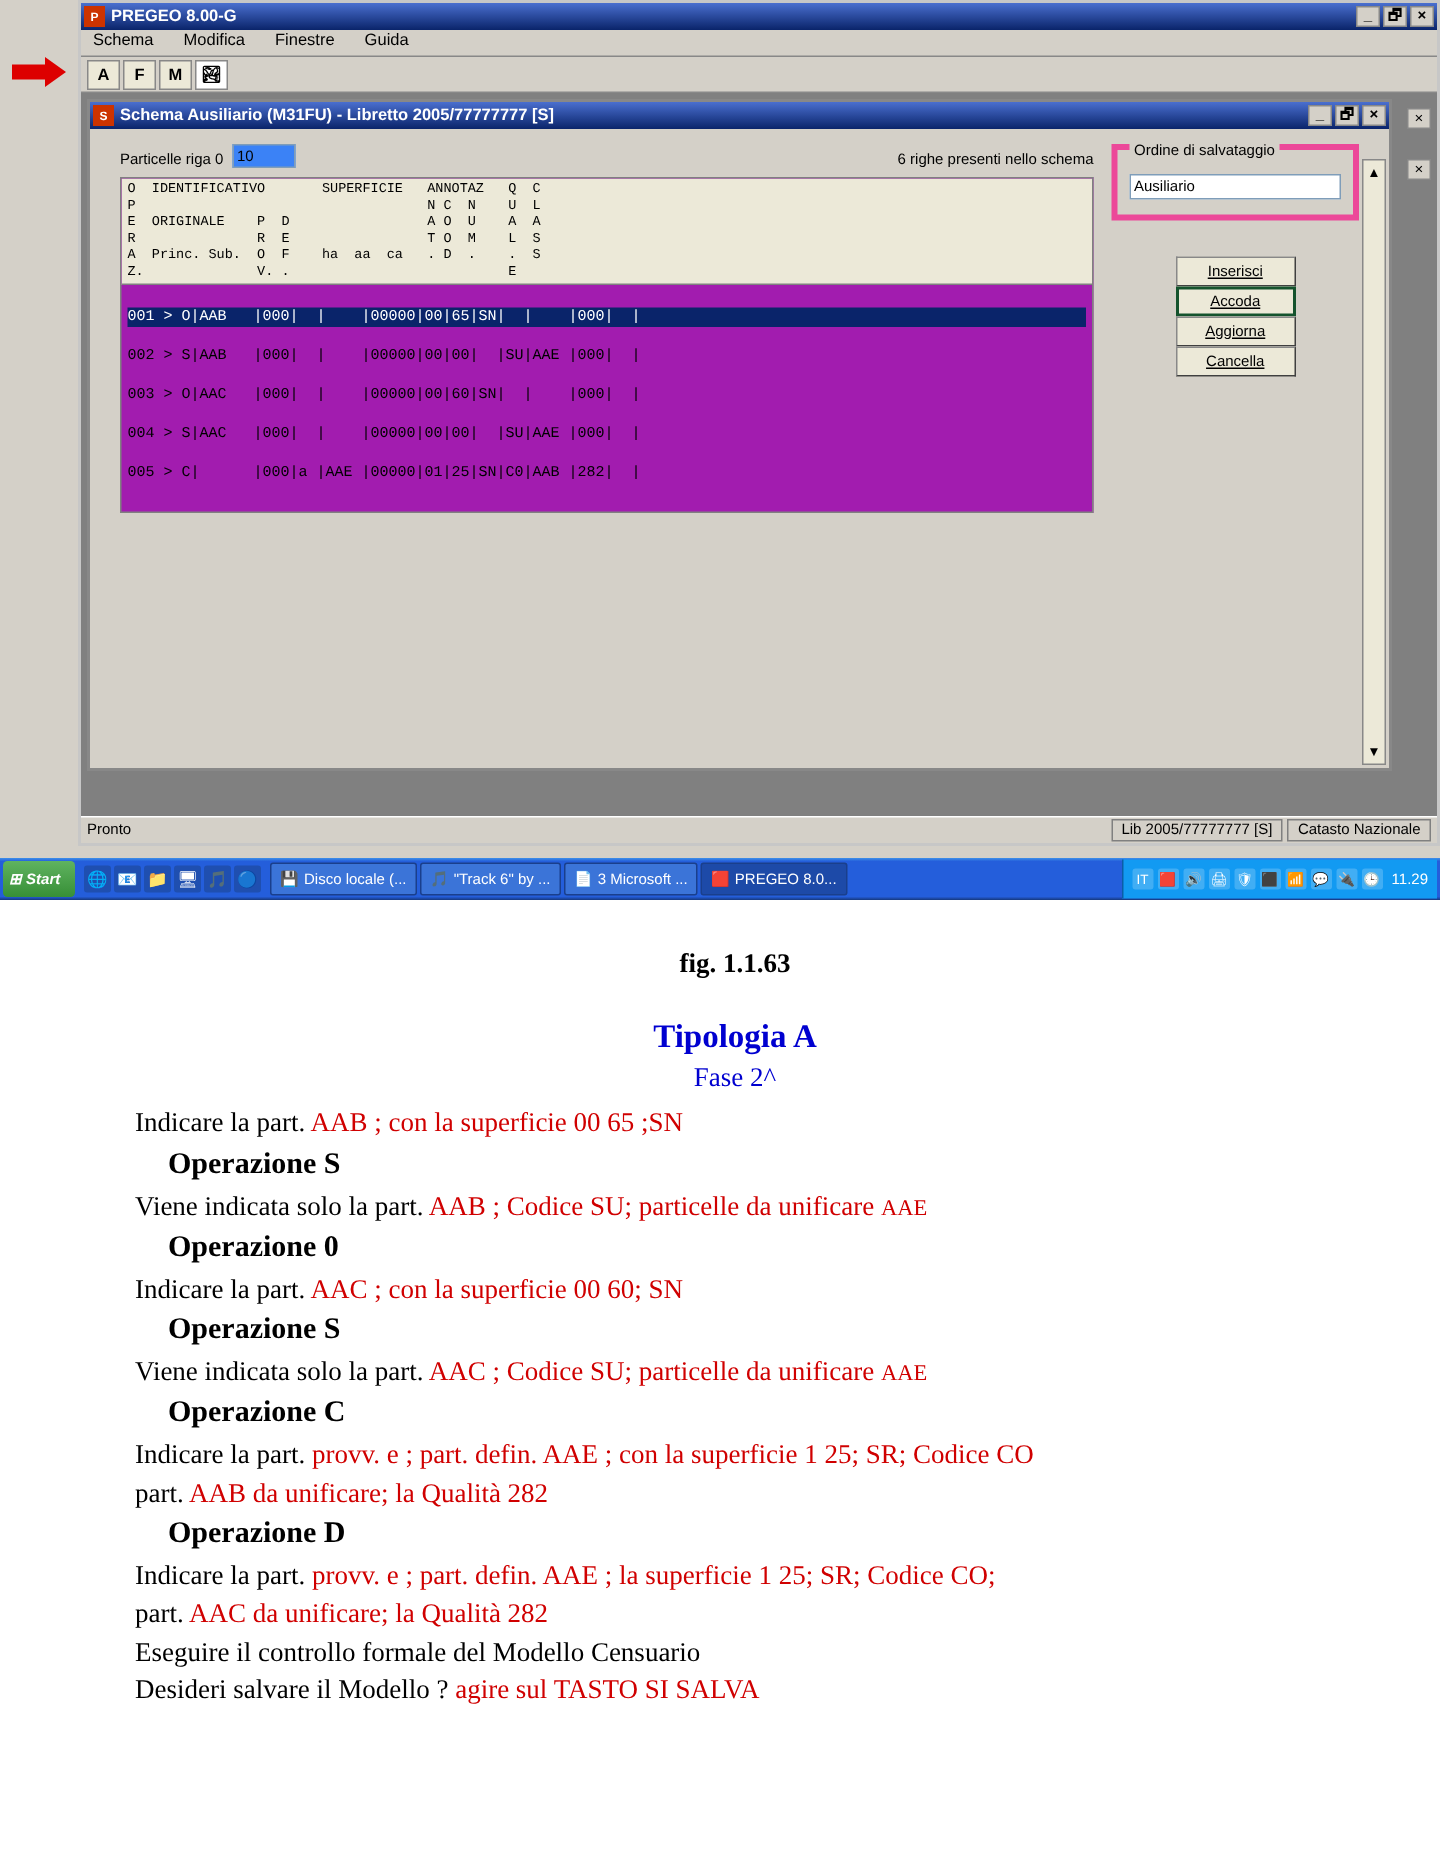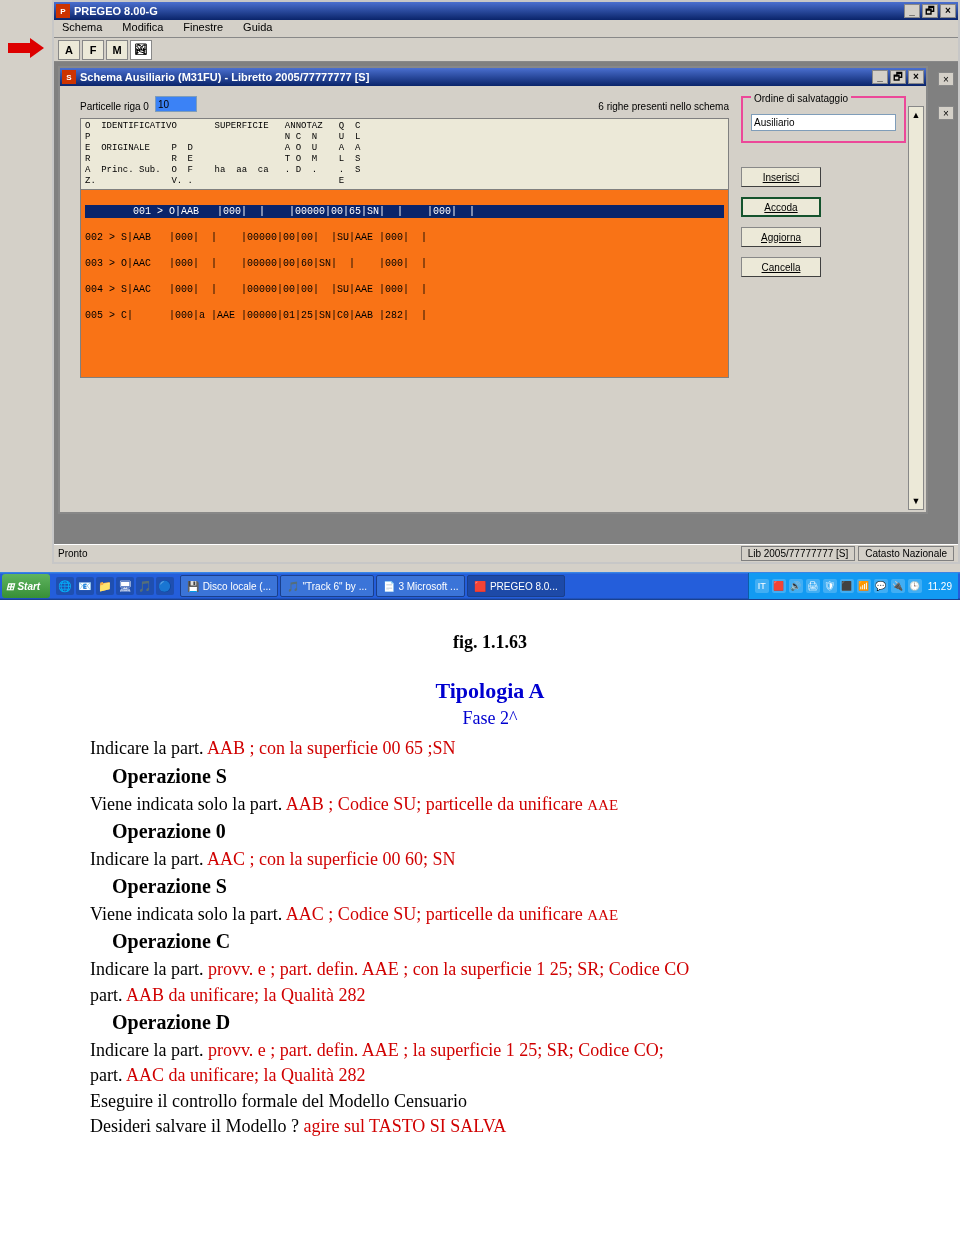--- a/index.html
+++ b/index.html
@@ -23,28 +23,28 @@
   
   .mdi { position:relative; flex:1; background:#808080; }
   .child { position:absolute; left:4px; top:4px; right:30px; bottom:30px; background:#d4d0c8; border:2px solid #888; display:flex; flex-direction:column; }
   .child .titlebar { background:linear-gradient(#4a6fcf,#0a246a); }
   .inner { flex:1; position:relative; padding:10px 20px; display:flex; gap:12px; }
   .leftcol { flex:1; display:flex; flex-direction:column; }
   .rightcol { width:165px; padding-top:0; }
   .rowtop { display:flex; align-items:flex-end; gap:6px; margin-bottom:6px; font-size:10px; }
   .rowtop input { width:42px; height:16px; border:1px solid #7f9db9; font-size:10px; padding:0 2px; background:#3b82f6; }
   .rowtop .note { margin-left:auto; }
-  .sheet { border:1px solid #808080; background:#f97316; font-family:"Courier New",monospace; font-size:10px; line-height:13px; height:260px; overflow:hidden; }
+  .sheet { border:1px solid #808080; background:#a21caf; font-family:"Courier New",monospace; font-size:10px; line-height:13px; height:224px; overflow:hidden; }
   .sheet-head { background:#ece9d8; border-bottom:1px solid #808080; padding:2px 4px; white-space:pre; font-size:9px; line-height:11px; }
   .sheet-body { padding:2px 4px; white-space:pre; }
-  .sheet-body .sel { background:#0a246a; color:#fff;padding-left:48px; }
-  .fieldset { border:2px solid #ec4899; padding:6px 8px 10px; margin-bottom:12px; }
+  .sheet-body .sel { background:#0a246a; color:#fff; }
+  .fieldset { border:4px solid #ec4899; padding:6px 8px 10px; margin-bottom:12px; }
   .fieldset .leg { position:relative; top:-12px; background:#d4d0c8; display:inline-block; padding:0 3px; font-size:10px; }
   .fieldset input { width:100%; height:17px; border:1px solid #7f9db9; font-size:10px; padding:0 2px; margin-top:-8px; }
-  .btncol { display:flex; flex-direction:column; gap:10px; margin-top:24px; }
+  .btncol { display:flex; flex-direction:column; margin-top:24px; align-items:center; }
   .btncol button { width:80px; height:20px; background:#ece9d8; border:1px solid #888; border-right-color:#404040; border-bottom-color:#404040; font-size:10px; text-decoration:underline; cursor:default; }
   .btncol button.active { border:2px solid #14532d; }
   .statusbar { height:18px; background:#d4d0c8; border-top:1px solid #fff; display:flex; align-items:center; padding:0 4px; font-size:10px; }
   .statusbar .cell { border:1px solid #808080; padding:0 6px; height:15px; display:flex; align-items:center; margin-left:3px; }
   .statusbar .flex { flex:1; }
   
   .taskbar { position:absolute; left:0; right:0; bottom:0; height:28px; background:linear-gradient(#3e90e8,#245edb 8%,#245edb 92%,#16387c); display:flex; align-items:center; padding:0 2px; gap:2px; color:#fff; font-size:10px; }
   .startbtn { height:24px; background:linear-gradient(#5fb35f,#378f37); border-radius:3px; padding:0 10px 0 4px; display:flex; align-items:center; gap:3px; font-weight:bold; font-style:italic; }
   .ql { display:flex; gap:2px; margin:0 4px; }
   .ql .q { width:18px; height:18px; background:#1f4fb0; border-radius:2px; display:flex; align-items:center; justify-content:center; font-size:11px; }

